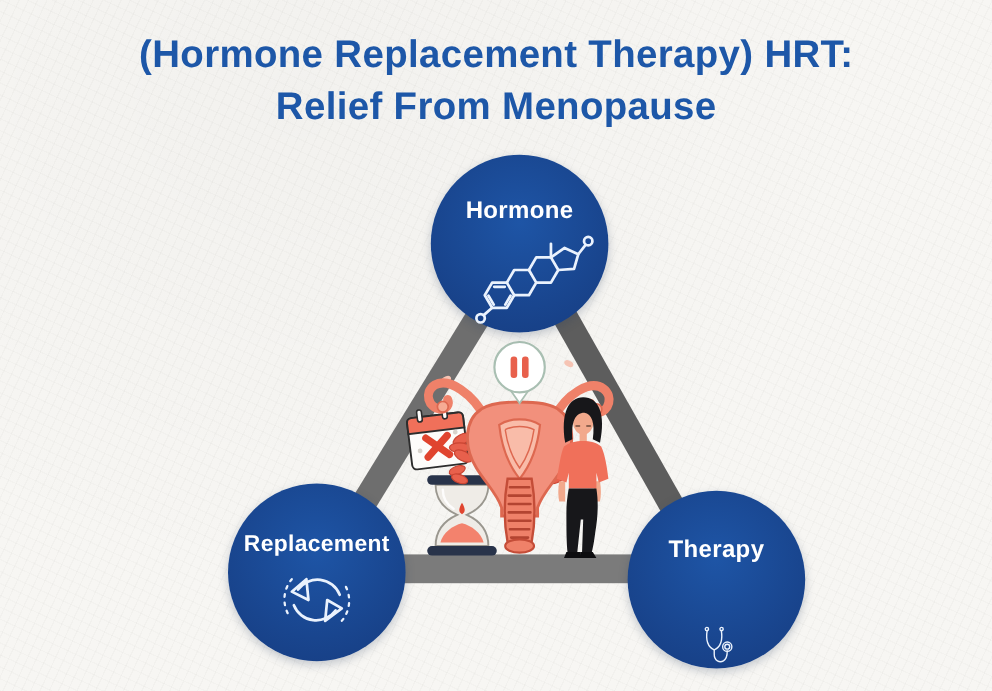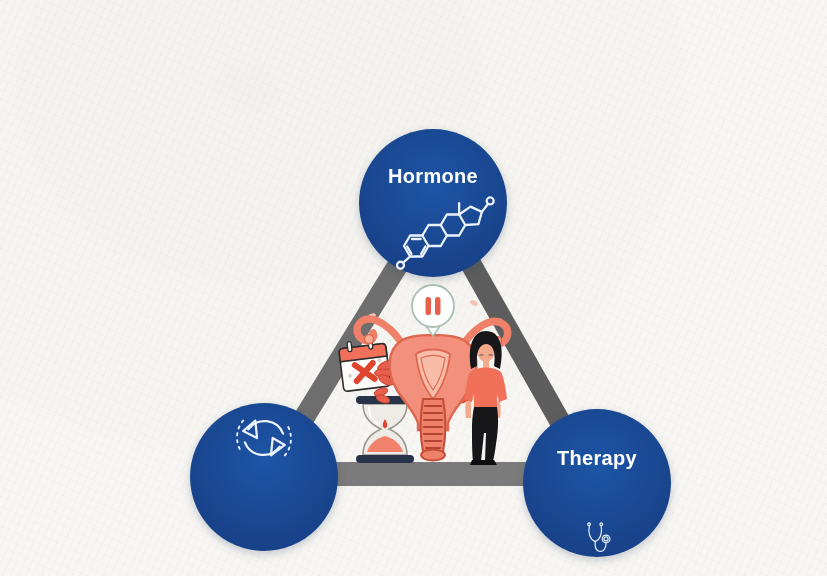--- a/index.html
+++ b/index.html
@@ -39,20 +39,24 @@
   #node-therapy .node-label     { font-size:20px; margin-top:38px; }
   .node-icon { margin-top:2px; }
   #node-hormone .node-icon { margin-left:26px; }
   .icon-stroke { stroke:#eaf2fd; stroke-width:2.6; fill:none; stroke-linecap:round; stroke-linejoin:round; }
 </style>
 </head>
 <body>
 
 <div class="canvas">
 
+  <div class="title-block">
+    <div class="title-line">(Hormone Replacement Therapy) HRT:</div>
+    <div class="title-line">Relief From Menopause</div>
+  </div>
 
   <svg class="diagram-svg" width="827" height="576" viewBox="0 0 827 576">
 
     <g>
       <line x1="433" y1="208" x2="272" y2="470" stroke="#6e6e6e" stroke-width="21"></line>
       <line x1="438" y1="206" x2="592" y2="478" stroke="#5d5d5d" stroke-width="21"></line>
       <rect x="266" y="462" width="330" height="24" fill="#7b7b7b"></rect>
     </g>
 
     <g transform="rotate(-7 364 366)">
@@ -139,20 +143,21 @@
         <path d="M54,40 L61,28 L75,28 L82,40 L75,52 L61,52"></path>
         <path d="M75,28 L88,19 L101,25 L97,39 L82,40"></path>
         <path d="M75,28 L75,15"></path>
         <path d="M101,25 L108,16"></path>
         <circle cx="110.5" cy="12.5" r="4"></circle>
       </g>
     </svg>
   </div>
 
   <div class="node" id="node-replacement">
+    <div class="node-label">Replacement</div>
     <svg class="node-icon" width="66" height="66" viewBox="0 0 76 76">
       <g class="icon-stroke">
         <path d="M 60,33 A 23,23 0 0 0 20,28"></path>
         <path d="M 28,18 L 14,30 L 30,38 Z"></path>
         <path d="M 16,43 A 23,23 0 0 0 56,48"></path>
         <path d="M 48,38 L 62,46 L 46,58 Z"></path>
         <path d="M 14,18 A 30,30 0 0 0 12,54" stroke-dasharray="2.5 5.5" stroke-width="2.2"></path>
         <path d="M 62,58 A 30,30 0 0 0 64,22" stroke-dasharray="2.5 5.5" stroke-width="2.2"></path>
       </g>
     </svg>

